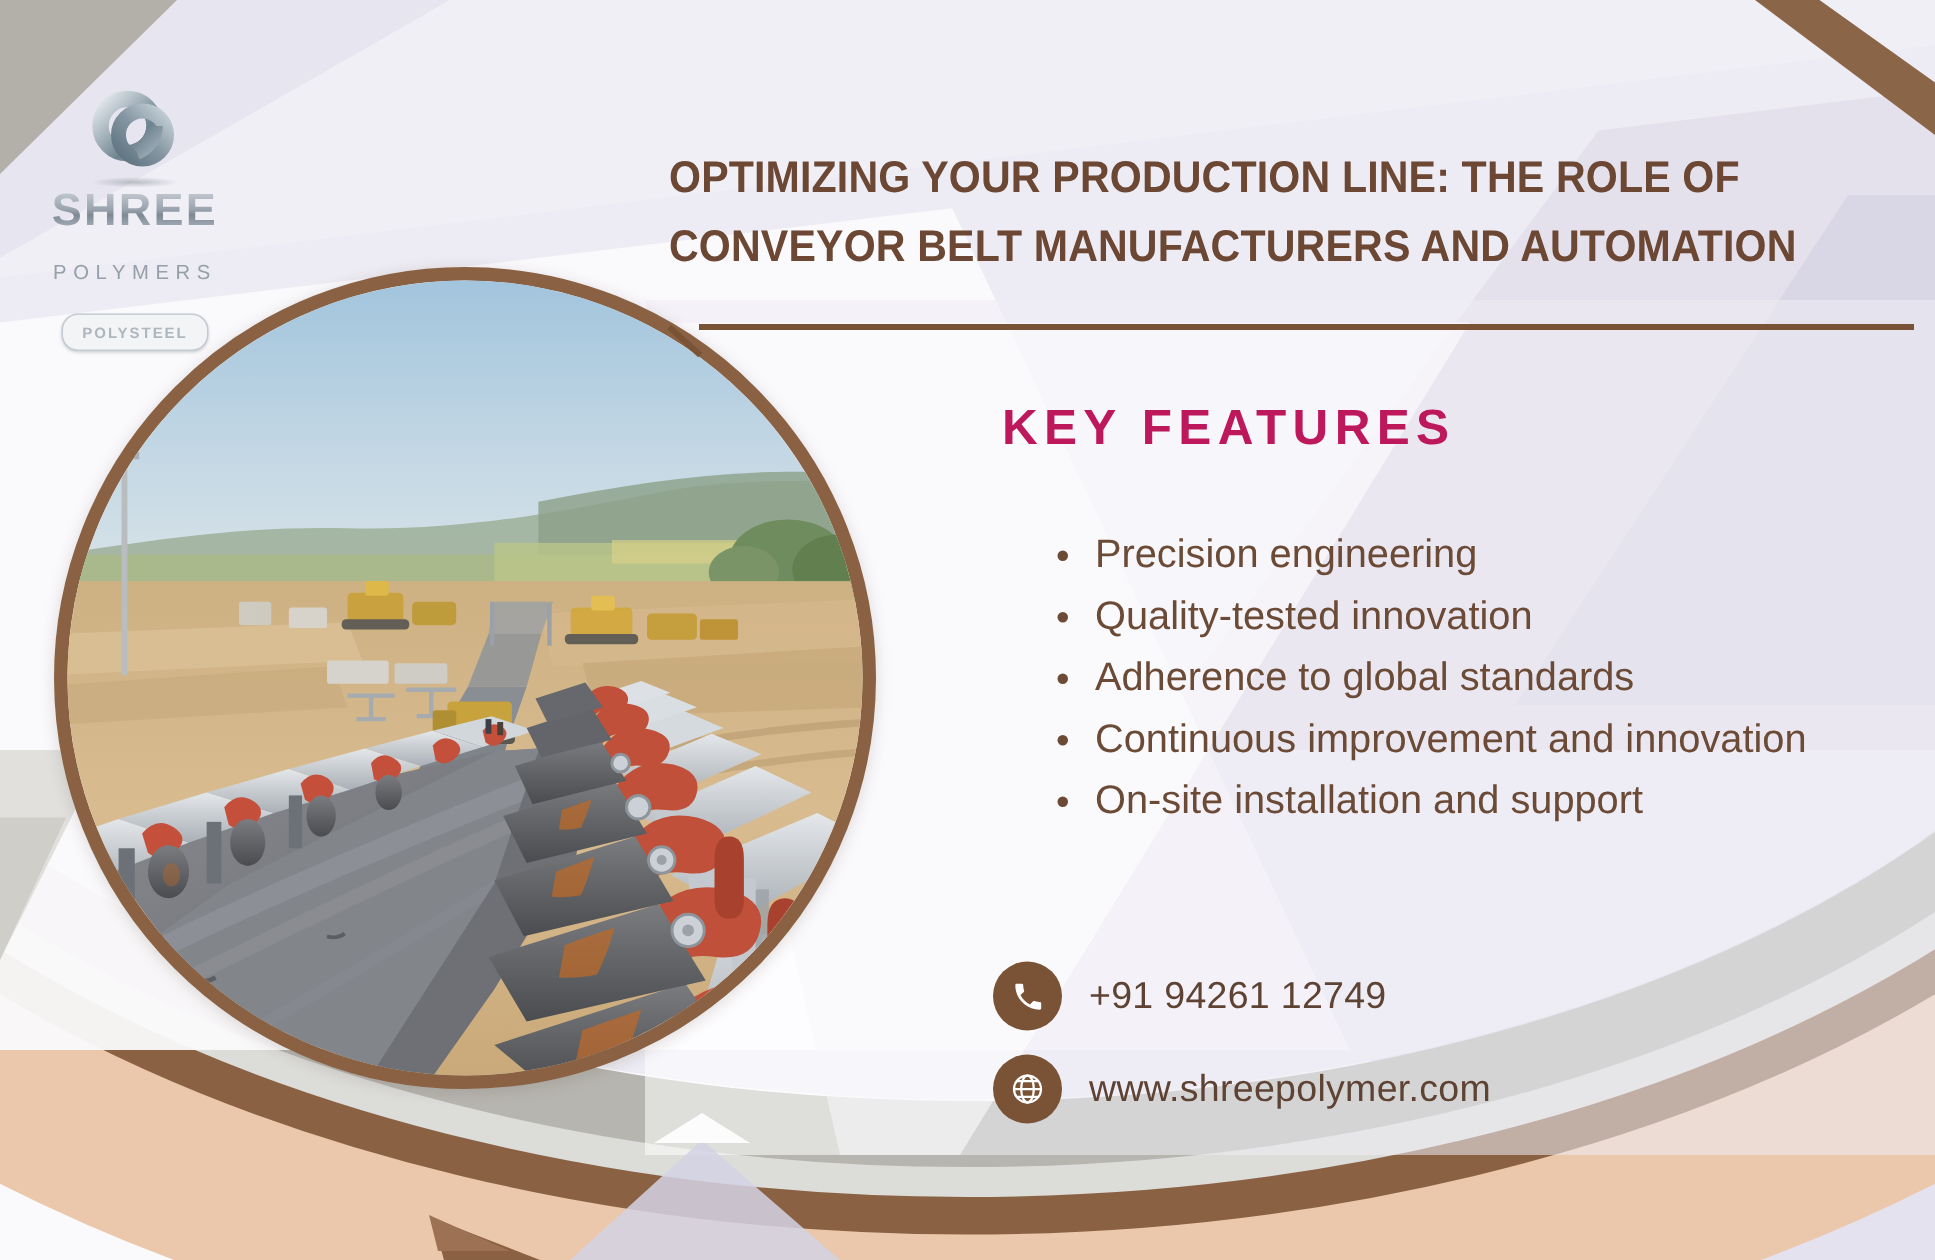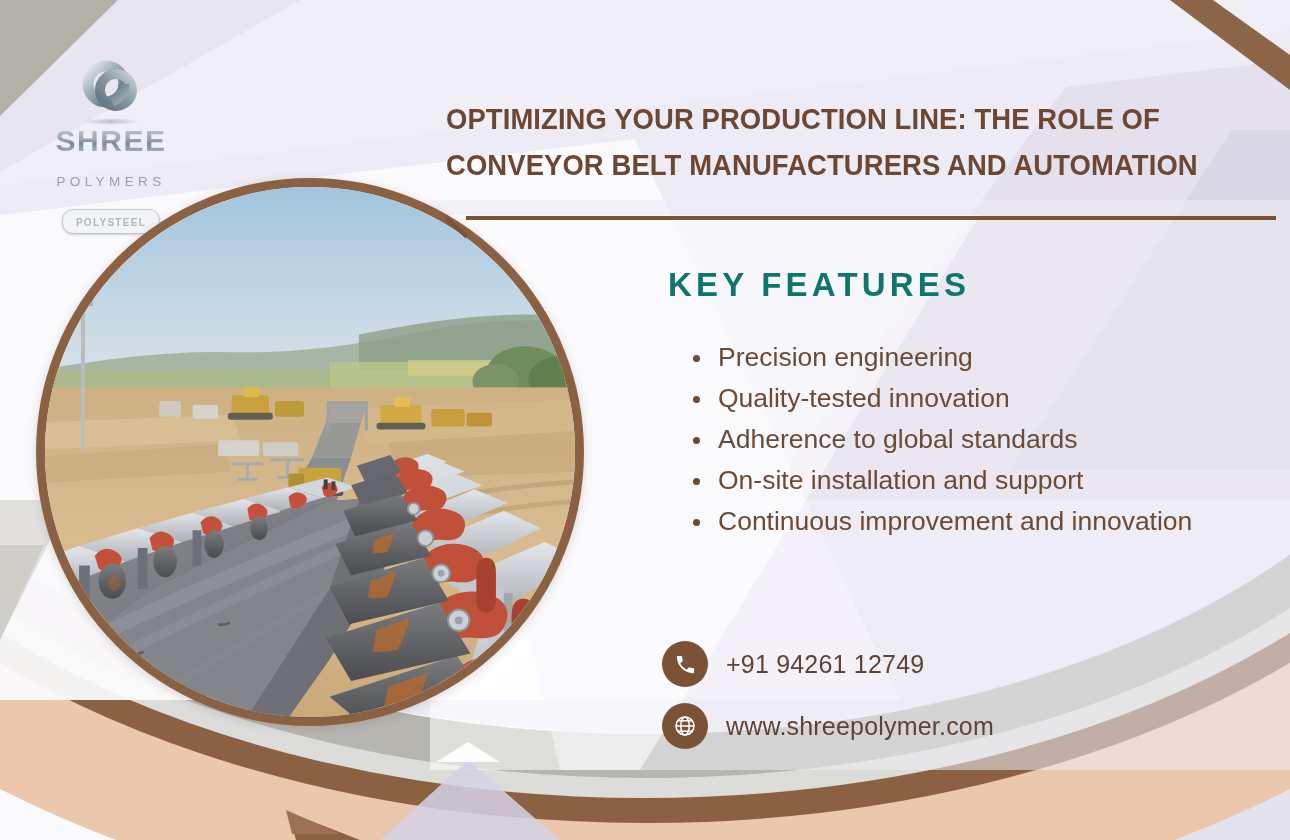--- a/index.html
+++ b/index.html
@@ -11,21 +11,21 @@
   }
   #poster{
     position:relative;width:1290px;height:840px;overflow:hidden;
     background:#EDEBF3;
   }
   .layer{position:absolute;top:0;left:0;width:1290px;height:840px;pointer-events:none;}
   .layer svg{display:block;}
 
   
   #logo{
-    position:absolute;left:41px;top:58px;width:140px;height:140px;
+    position:absolute;left:20px;top:58px;width:140px;height:140px;
     display:flex;flex-direction:column;align-items:center;
   }
   #logo-mark{width:66px;height:66px;position:relative;margin-bottom:2px;}
   #logo-shadow{
     position:absolute;left:4px;top:60px;width:58px;height:7px;border-radius:50%;
     background:radial-gradient(ellipse at center,rgba(120,130,140,.45) 0%,rgba(120,130,140,0) 72%);
   }
   #logo-word{
     font-size:30px;font-weight:bold;letter-spacing:1.5px;line-height:1;
     background:linear-gradient(180deg,#C9CFD6 0%,#9AA4AE 45%,#7E8994 58%,#B9C1C9 100%);
@@ -66,25 +66,25 @@
     position:absolute;left:466px;top:216px;width:810px;height:4px;background:#7A5336;
   }
   #title-rule-tail{
     position:absolute;left:446px;top:216px;width:28px;height:4px;background:#7A5336;
     transform:rotate(42deg);transform-origin:left center;
   }
 
   
   #kf-head{
     position:absolute;left:668px;top:266px;
-    color:#0f766e;font-weight:bold;font-size:33px;letter-spacing:4.2px;
+    color:#be185d;font-weight:bold;font-size:33px;letter-spacing:4.2px;
     font-family:"Liberation Sans", sans-serif;
   }
   #features{
-    position:absolute;left:684px;top:333px;width:560px;margin:4px;padding:0;list-style:none;
+    position:absolute;left:684px;top:333px;width:560px;margin:16px;padding:0;list-style:none;
   }
   #features li{
     position:relative;padding-left:30px;
     color:#6B4A36;font-size:26.5px;line-height:41px;
     font-family:"Liberation Sans", sans-serif;
   }
   #features li::before{
     content:"";position:absolute;left:5px;top:18px;width:7px;height:7px;border-radius:50%;
     background:#6B4A36;
   }
@@ -425,22 +425,22 @@
   <div id="title">OPTIMIZING YOUR PRODUCTION LINE: THE ROLE OF CONVEYOR BELT MANUFACTURERS AND AUTOMATION</div>
   <div id="title-rule"></div>
   <div id="title-rule-tail"></div>
 
   <div id="kf-head">KEY FEATURES</div>
 
   <ul id="features">
     <li>Precision engineering</li>
     <li>Quality-tested innovation</li>
     <li>Adherence to global standards</li>
+    <li>Continuous improvement and innovation</li>
     <li>On-site installation and support</li>
-    <li>Continuous improvement and innovation</li>
   </ul>
 
   <div id="contact">
 
     <div class="c-row">
       <span class="c-ico">
         <svg viewBox="0 0 24 24" width="23" height="23" xmlns="http://www.w3.org/2000/svg">
           <path fill="#FFFFFF" d="M6.6 10.8c1.4 2.8 3.8 5.1 6.6 6.6l2.2-2.2c.3-.3.7-.4 1-.2 1.2.4 2.4.6 3.6.6.6 0 1 .4 1 1V20c0 .6-.4 1-1 1C10.6 21 3 13.4 3 4c0-.6.4-1 1-1h3.5c.6 0 1 .4 1 1 0 1.3.2 2.5.6 3.6.1.4 0 .8-.2 1.1l-2.3 2.1z"></path>
         </svg>
       </span>

